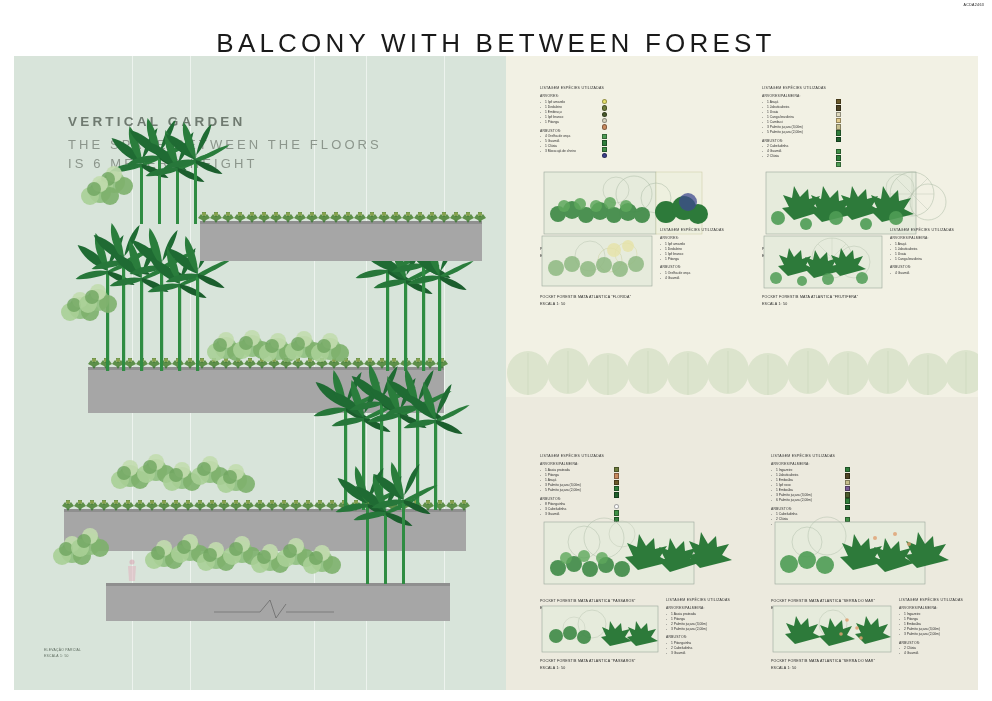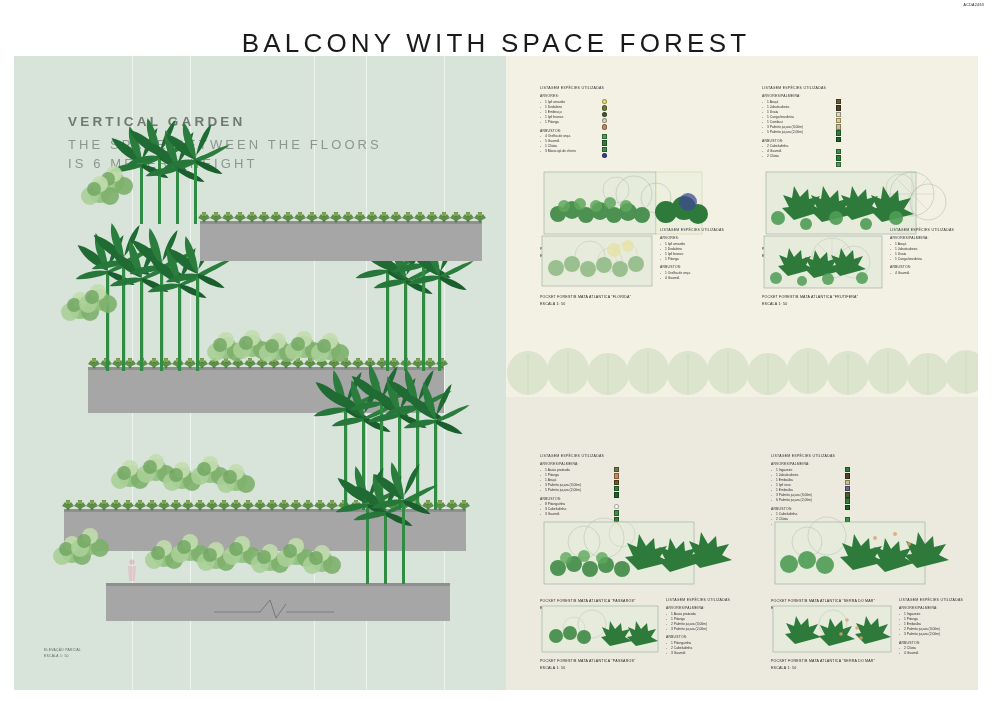--- a/index.html
+++ b/index.html
@@ -71,21 +71,21 @@
   .sw{width:3.4px;height:3.4px;display:block;margin-bottom:.9px;border:.3px solid rgba(0,0,0,.35);}
   .sw.round{border-radius:50%;}
   .cap{position:absolute;font-size:3.6px;line-height:1.85;color:#1f1f1f;letter-spacing:.2px;white-space:nowrap;}
   svg{display:block;}
 </style>
 </head>
 <body>
 
 <div class="sheet-code">ACDA2463</div>
 
-<div class="board-title">BALCONY WITH SPACE FOREST</div>
+<div class="board-title">BALCONY WITH BETWEEN FOREST</div>
 
 <div class="board">
 
   <div class="left-panel">
 
     <div class="vline" style="left:118px"></div>
     <div class="vline" style="left:176px"></div>
     <div class="vline" style="left:300px"></div>
     <div class="vline" style="left:352px"></div>
     <div class="vline" style="left:430px"></div>

